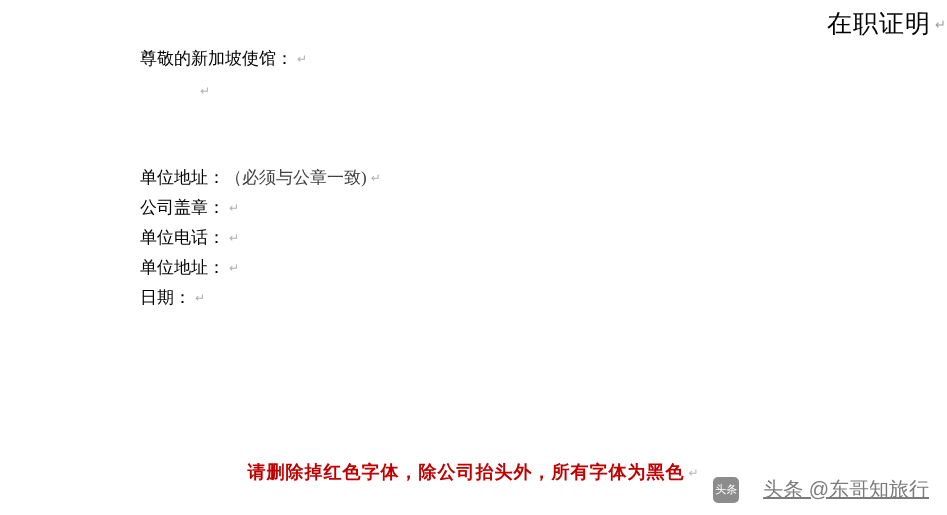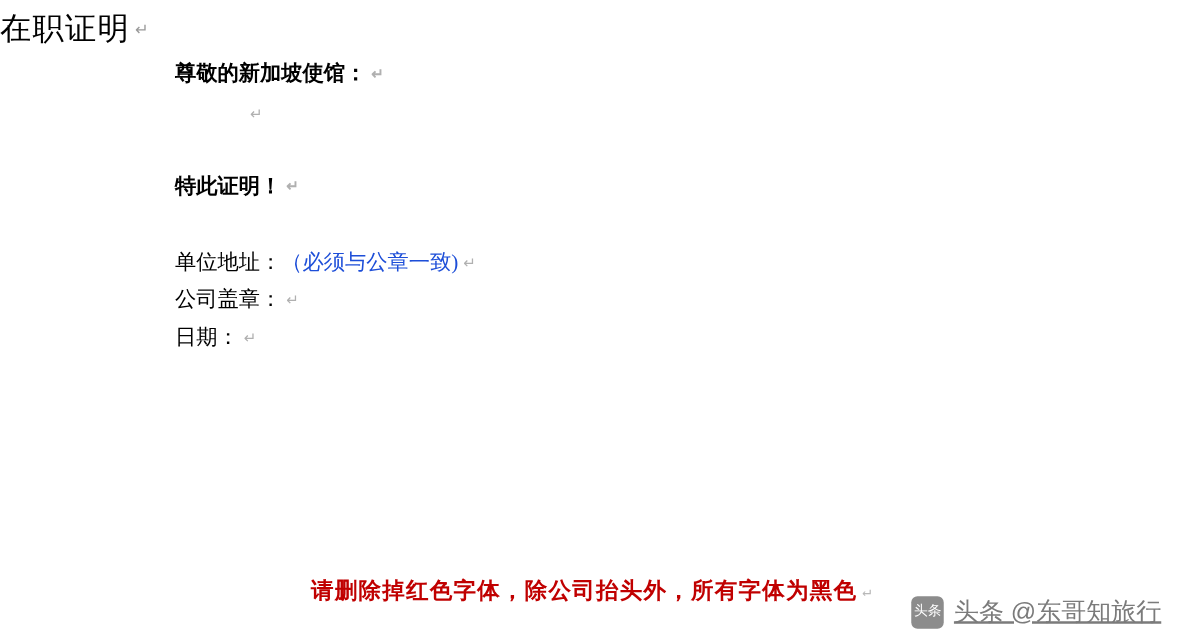--- a/index.html
+++ b/index.html
@@ -18,21 +18,21 @@
   .page {
     position: relative;
     width: 947px;
     height: 515px;
   }
   .doc-title {
     position: absolute;
     top: 6px;
     left: 0;
     width: 947px;
-    text-align: left;
+    text-align: right;
     font-size: 25px;
     line-height: 34px;
     color: #000;
     letter-spacing: 1px;
   }
   .doc-title .pilcrow {
     font-size: 13px;
     color: #9a9a9a;
     vertical-align: middle;
   }
@@ -41,68 +41,66 @@
     left: 140px;
     top: 44px;
     width: 690px;
   }
   .para {
     font-size: 17px;
     line-height: 29px;
     color: #000;
     margin: 0 0 2px 0;
     text-align: justify;
-    font-weight: bold;
   }
   .pilcrow {
     color: #b0b0b0;
     font-size: 12px;
     padding-left: 4px;
     vertical-align: middle;
   }
   .spacer-line {
     height: 29px;
     font-size: 17px;
     line-height: 29px;
   }
   .spacer-line .pilcrow {
     padding-left: 60px;
   }
   .red {
-    color: #1d4ed8;
+    color: #404040;
     font-family: Liberation Serif, serif;
   }
   .fields .field-line {
     font-size: 17px;
     line-height: 29px;
     margin: 0;
   }
   .notice {
     position: absolute;
     left: 0;
     top: 460px;
     width: 947px;
     text-align: center;
     color: #c00000;
     font-size: 18px;
     font-weight: bold;
     letter-spacing: 1px;
-    font-family: Liberation Mono, monospace;
   }
   .notice .pilcrow {
     color: #b8b8b8;
     font-weight: normal;
   }
   .watermark {
     position: absolute;
     right: 18px;
     bottom: 12px;
     display: flex;
     align-items: center;
-    gap: 8px;
+    gap: 24px;
     color: #7b7b7b;
     font-size: 20px;
   }
   .watermark .logo {
     width: 26px;
     height: 26px;
     border-radius: 5px;
     background: #8c8c8c;
     color: #ffffff;
     font-size: 11px;
@@ -139,38 +137,41 @@
       <span>尊敬的新加坡使馆：</span><span class="pilcrow">↵</span>
     </p>
 
 
 
     <div class="spacer-line">
       <span class="pilcrow">↵</span>
     </div>
     <div class="spacer-line"></div>
 
-    <p class="para">
-      <span>特此证明！</span><span class="pilcrow">↵</span>
-    </p>
 
     <div class="spacer-line"></div>
 
     <div class="fields">
 
       <p class="field-line">
         <span>单位地址：</span><span class="red">（必须与公章一致)</span><span class="pilcrow">↵</span>
       </p>
 
       <p class="field-line">
         <span>公司盖章：</span><span class="pilcrow">↵</span>
       </p>
 
 
+      <p class="field-line">
+        <span>单位电话：</span><span class="pilcrow">↵</span>
+      </p>
 
+      <p class="field-line">
+        <span>单位地址：</span><span class="pilcrow">↵</span>
+      </p>
 
       <p class="field-line">
         <span>日期：</span><span class="pilcrow">↵</span>
       </p>
 
     </div>
   </div>
 
   <div class="notice">
     <span>请删除掉红色字体，除公司抬头外，所有字体为黑色</span><span class="pilcrow">↵</span>

